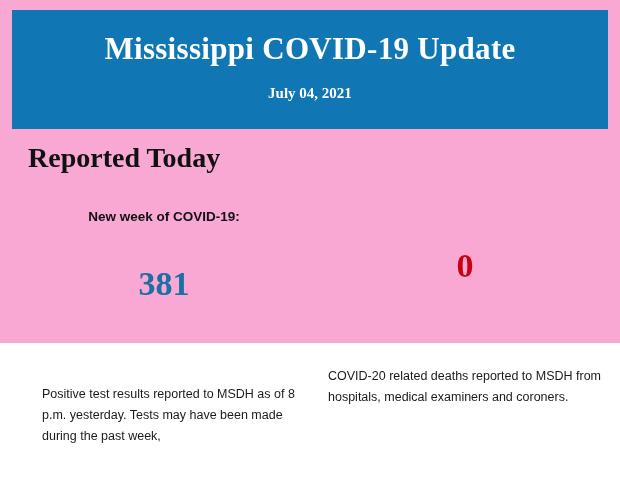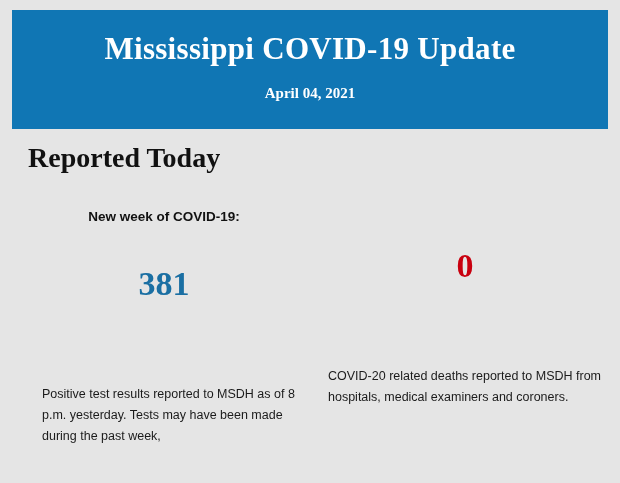--- a/index.html
+++ b/index.html
@@ -9,22 +9,22 @@
   body {
     width: 620px;
     height: 483px;
     background: #ffffff;
     font-family: "Liberation Sans", sans-serif;
     overflow: hidden;
   }
   .page {
     position: relative;
     width: 620px;
-    height: 483px;
-    background: #e5e5e5;
+    height: 343px;
+    background: #f9a8d4;
   }
   .header-band {
     position: absolute;
     left: 12px;
     top: 10px;
     width: 596px;
     height: 119px;
     background: #1076b4;
     text-align: center;
     box-sizing: border-box;
@@ -105,21 +105,21 @@
   .col-left .metric-desc { padding-left: 14px; }
   .col-right .metric-desc { padding-left: 0px; }
 </style>
 </head>
 <body>
 
 <div class="page">
 
   <div class="header-band">
     <h1 class="header-title">Mississippi COVID-19 Update</h1>
-    <p class="header-date">April 04, 2021</p>
+    <p class="header-date">July 04, 2021</p>
   </div>
 
   <h2 class="section-title">Reported Today</h2>
 
   <div class="columns">
 
     <div class="col col-left">
       <p class="metric-label">New week of COVID-19:</p>
       <p class="metric-value cases">381</p>
       <p class="metric-desc">Positive test results reported to MSDH as of 8 p.m. yesterday. Tests may have been made during the past week,</p>

